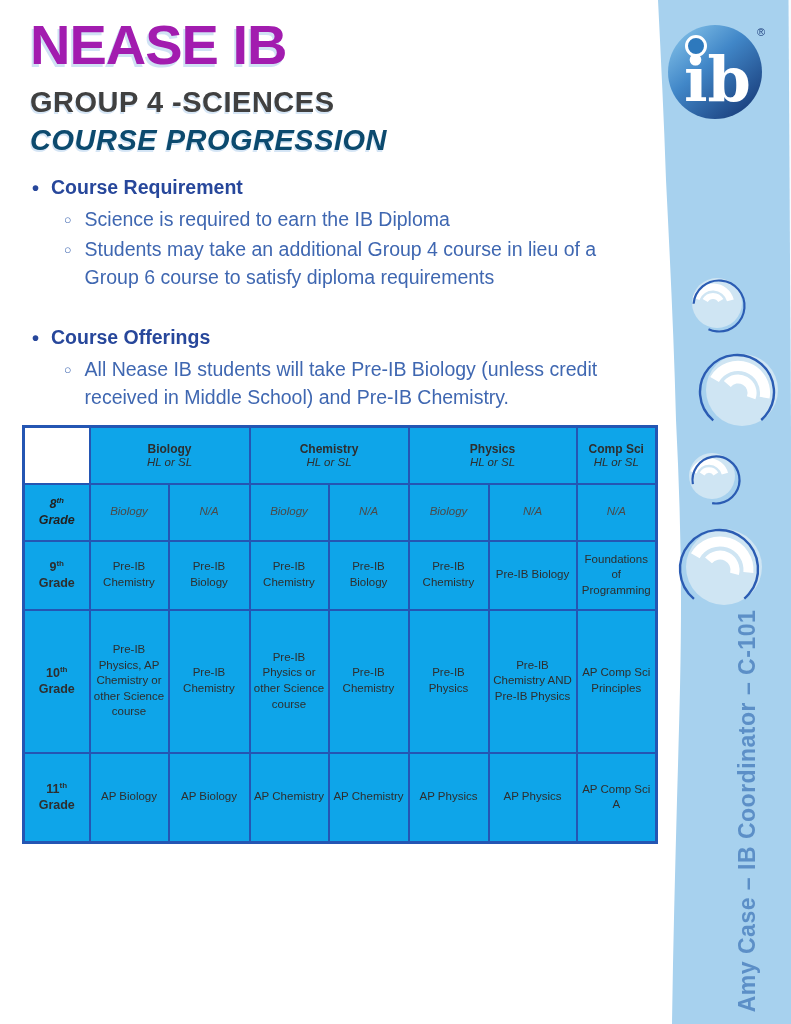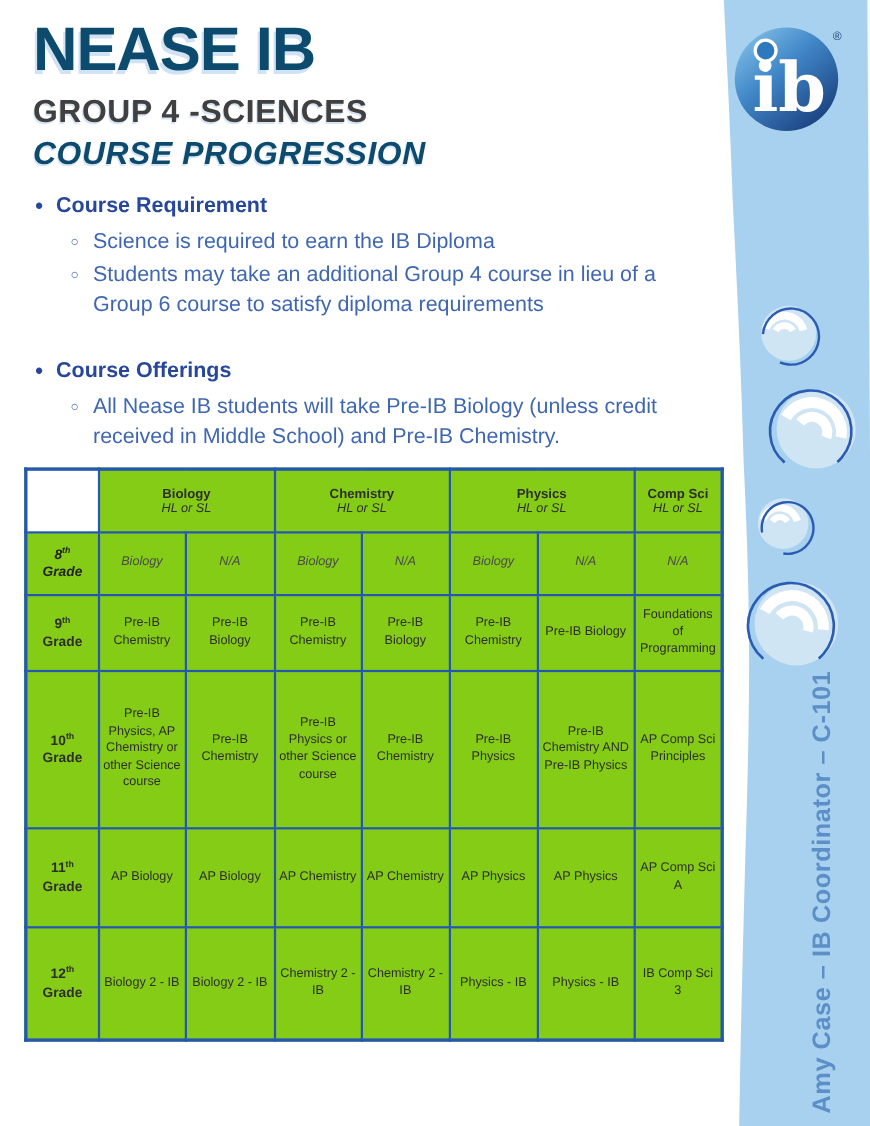--- a/index.html
+++ b/index.html
@@ -4,21 +4,21 @@
 <style>
   html,body{margin:0;padding:0;background:#ffffff;}
   .page{
     position:relative;width:791px;height:1024px;background:#ffffff;overflow:hidden;
     font-family:"Liberation Sans",sans-serif;
   }
   .band-svg{position:absolute;left:0;top:0;z-index:0;}
   
   .title{
     position:absolute;left:30px;top:12px;z-index:2;
-    font-size:56px;font-weight:bold;letter-spacing:-1px;color:#0c4a6e;
+    font-size:56px;font-weight:bold;letter-spacing:-1px;color:#a21caf;
     text-shadow:-2px 3px 0 rgba(150,190,230,0.45);
   }
   .sub1{
     position:absolute;left:30px;top:86px;z-index:2;
     font-size:29px;font-weight:bold;letter-spacing:0.5px;color:#404040;
     text-shadow:-1px 2px 0 rgba(150,190,230,0.4);
   }
   .sub2{
     position:absolute;left:30px;top:124px;z-index:2;
     font-size:29px;font-weight:bold;font-style:italic;letter-spacing:0.5px;color:#0c4a6e;
@@ -29,21 +29,21 @@
   .b1{display:flex;gap:12px;align-items:flex-start;color:#27479b;font-weight:bold;font-size:19.5px;margin-bottom:5px;}
   .b1 .mark{font-size:20px;line-height:1.2;}
   .b2{display:flex;gap:13px;align-items:flex-start;margin-left:32px;color:#3f67b1;font-size:19.5px;line-height:1.44;margin-bottom:2px;}
   .b2 .mark{font-size:12.5px;padding-top:6px;}
   .b2 .txt{max-width:578px;}
   .group-gap{height:33px;}
   
   table.course{
     position:absolute;left:22px;top:425px;z-index:2;
     border-collapse:collapse;table-layout:fixed;width:633px;
-    border:3px solid #2456b3;color:#2e2e2e;background:#84cc16;
+    border:3px solid #2456b3;color:#2e2e2e;background:#0ea5e9;
   }
   table.course td, table.course th{
     border:2px solid #2456b3;text-align:center;vertical-align:middle;padding:2px 3px;
   }
   th.corner{background:#fff;}
   th .gname{font-weight:bold;font-size:12px;display:block;}
   th .gsub{font-weight:normal;font-style:italic;font-size:11.5px;display:block;}
   td.grade{font-weight:bold;font-size:12.5px;line-height:1.3;}
   td.cell{font-size:11.5px;line-height:1.35;}
   tr.r0 td{font-style:italic;color:#4a4a4a;}
@@ -213,29 +213,16 @@
         <div>Grade</div>
       </td>
       <td class="cell">AP Biology</td>
       <td class="cell">AP Biology</td>
       <td class="cell">AP Chemistry</td>
       <td class="cell">AP Chemistry</td>
       <td class="cell">AP Physics</td>
       <td class="cell">AP Physics</td>
       <td class="cell">AP Comp Sci A</td>
     </tr>
-    <tr class="r4" style="height:103px">
-      <td class="grade">
-        <div><span>12</span><sup>th</sup></div>
-        <div>Grade</div>
-      </td>
-      <td class="cell">Biology 2 - IB</td>
-      <td class="cell">Biology 2 - IB</td>
-      <td class="cell">Chemistry 2 - IB</td>
-      <td class="cell">Chemistry 2 - IB</td>
-      <td class="cell">Physics - IB</td>
-      <td class="cell">Physics - IB</td>
-      <td class="cell">IB Comp Sci 3</td>
-    </tr>
   </tbody>
     </table>
 
 </div>
 
 </body></html>

